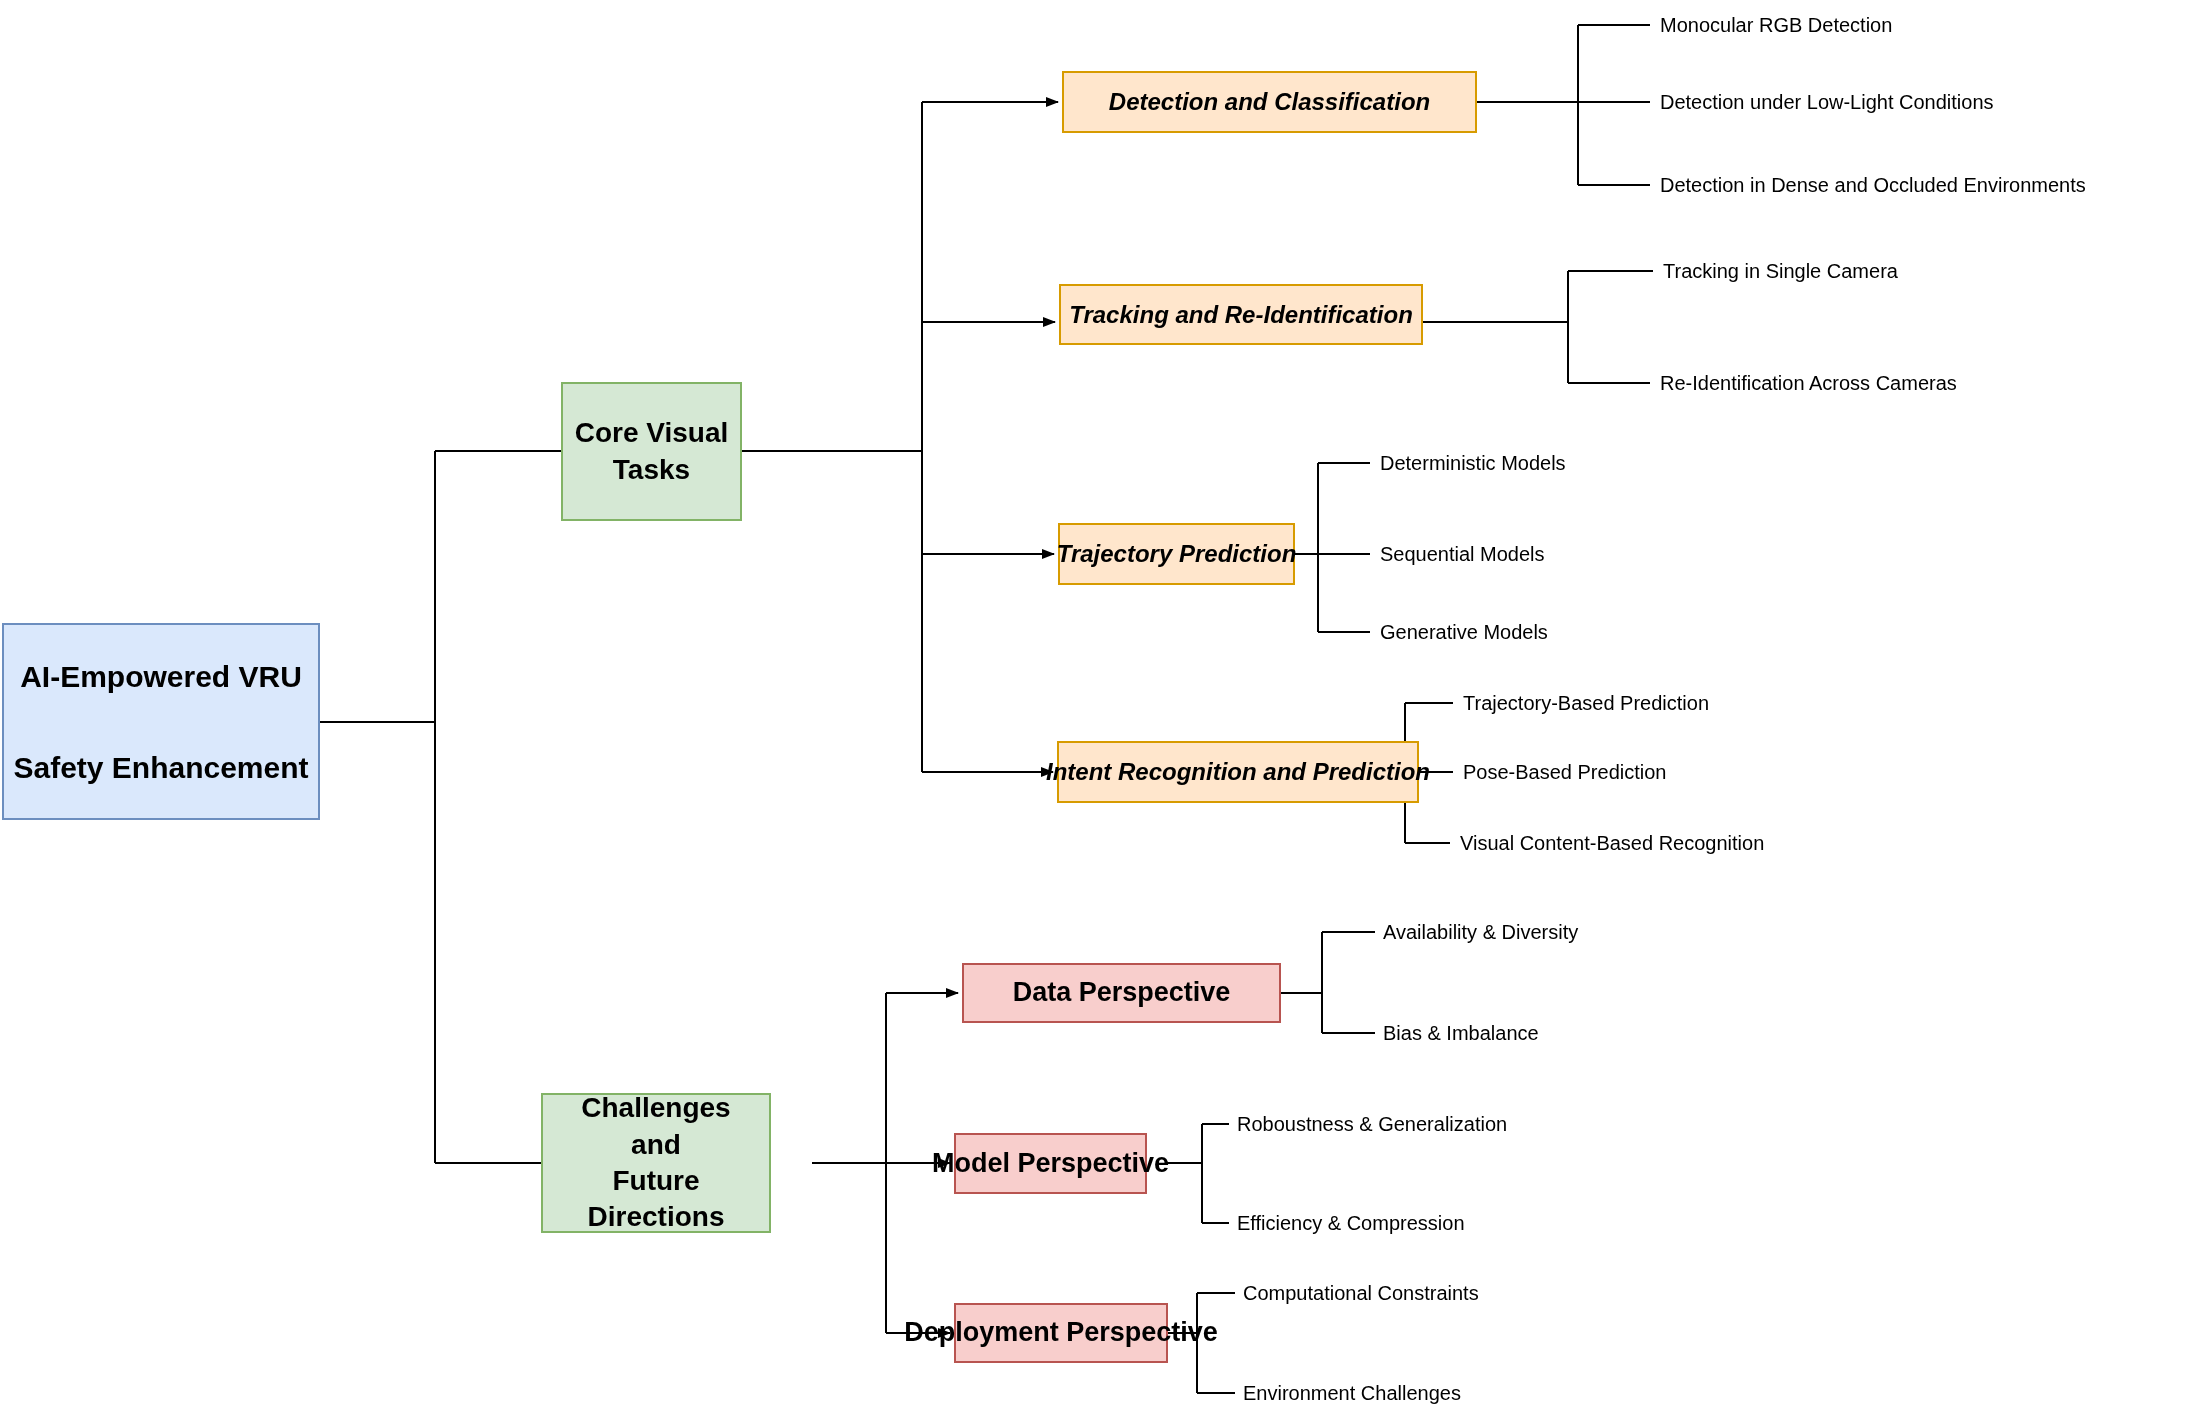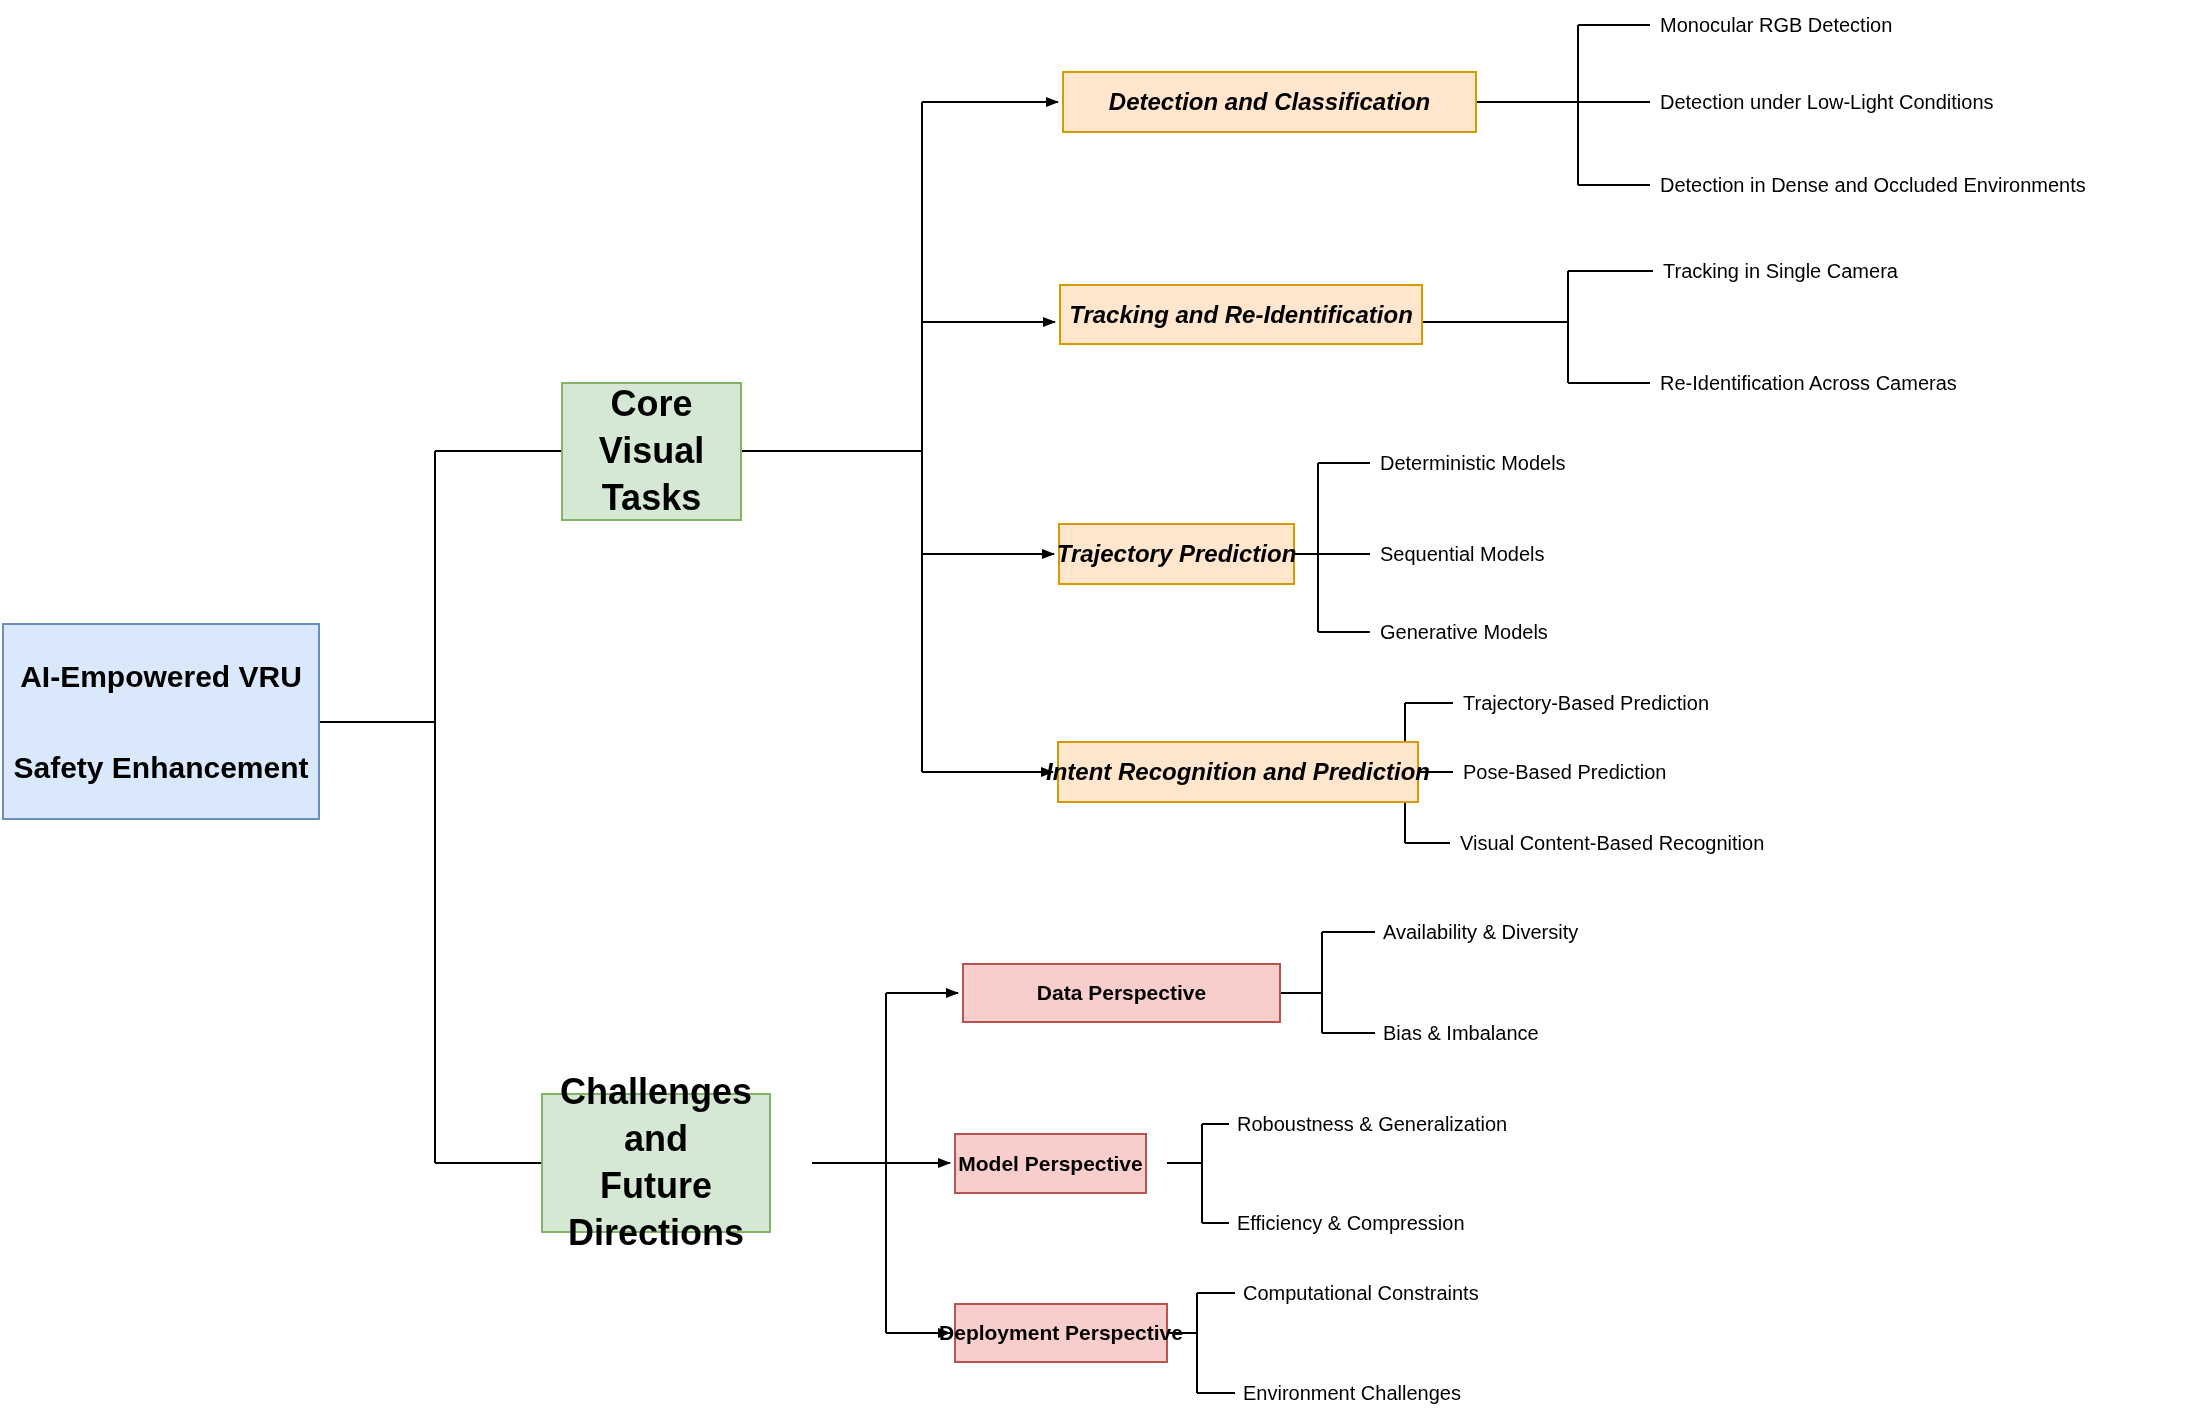--- a/index.html
+++ b/index.html
@@ -36,34 +36,34 @@
   }
   .node--root {
     background: var(--root-fill, #dae8fc);
     border: 2px solid var(--root-stroke, #6c8ebf);
     font-size: 30px;
     gap: 52px;
   }
   .node--branch {
     background: var(--branch-fill, #d5e8d4);
     border: 2px solid var(--branch-stroke, #82b366);
-    font-size: 36px;
+    font-size: 28px;
     white-space: pre-line;
   }
   .node--task {
     background: var(--task-fill, #ffe6cc);
     border: 2px solid var(--task-stroke, #d79b00);
     font-size: 24px;
     white-space: nowrap;
     font-style: italic;
   }
   .node--challenge {
     background: var(--challenge-fill, #f8cecc);
     border: 2px solid var(--challenge-stroke, #b85450);
-    font-size: 21px;
+    font-size: 27px;
     white-space: nowrap;
     text-align: right;
   }
   .leaf {
     position: absolute;
     transform: translateY(-50%);
     font-size: 20px;
     white-space: nowrap;
   }
 </style>

